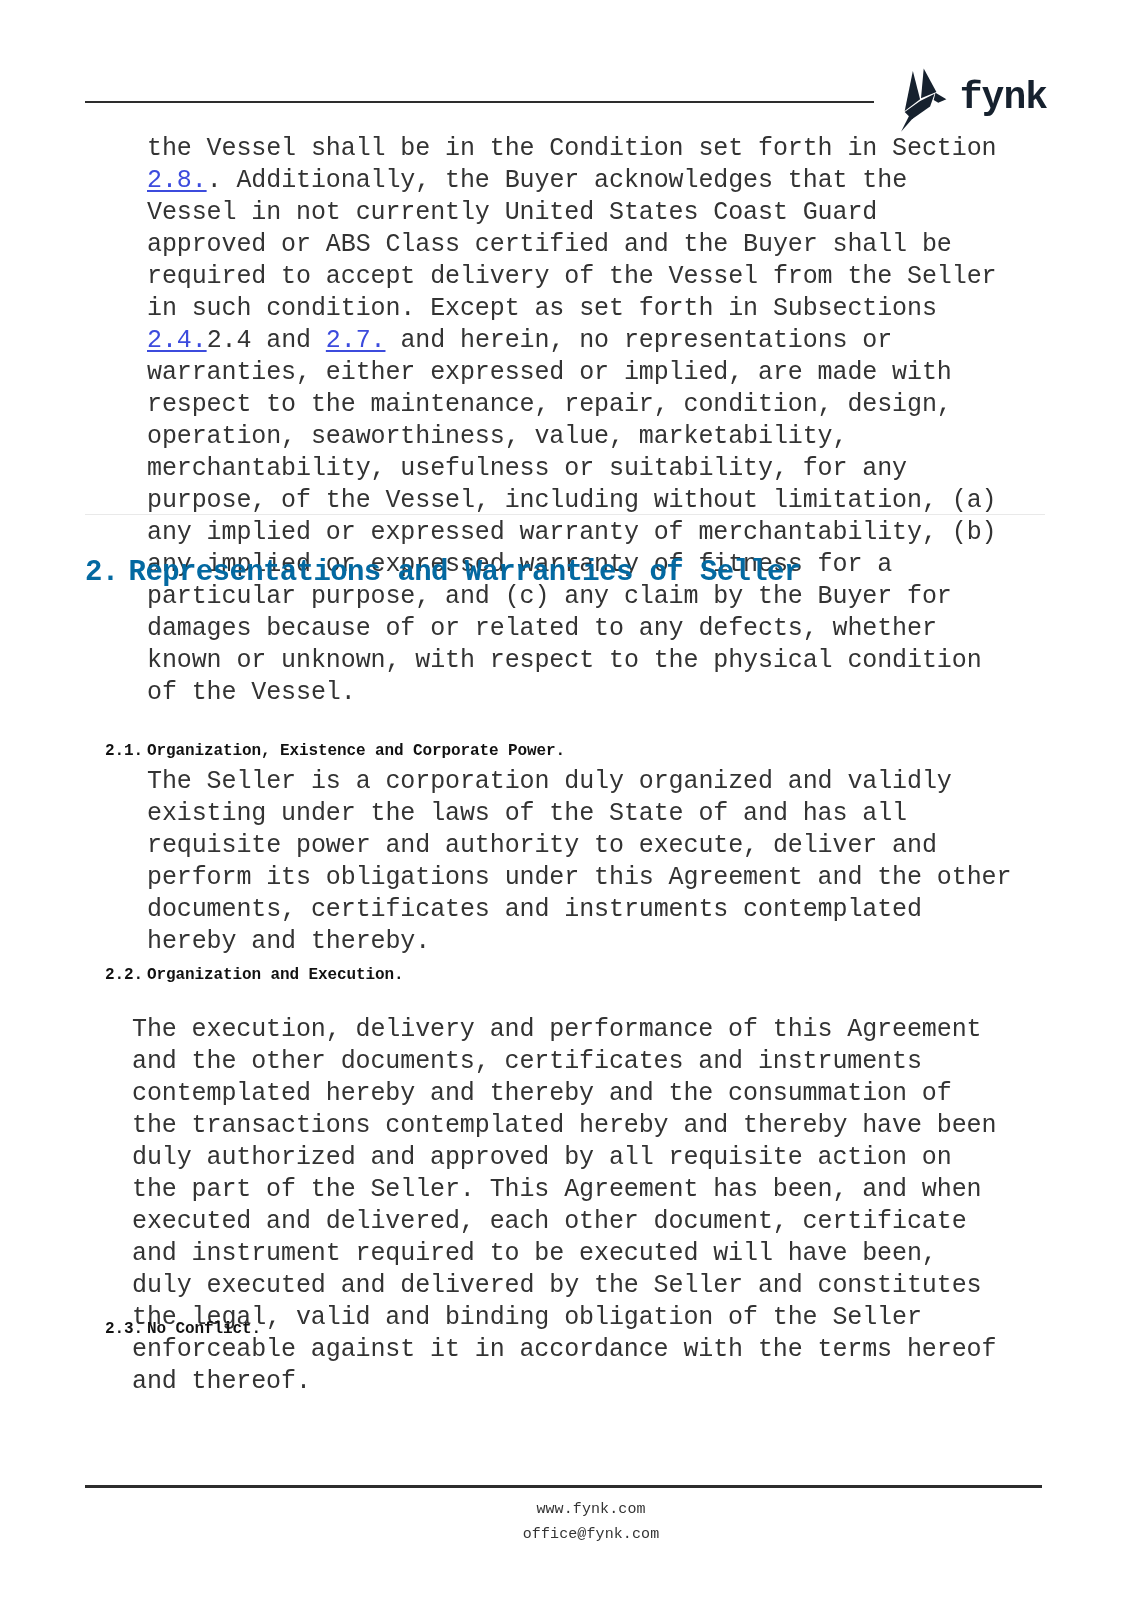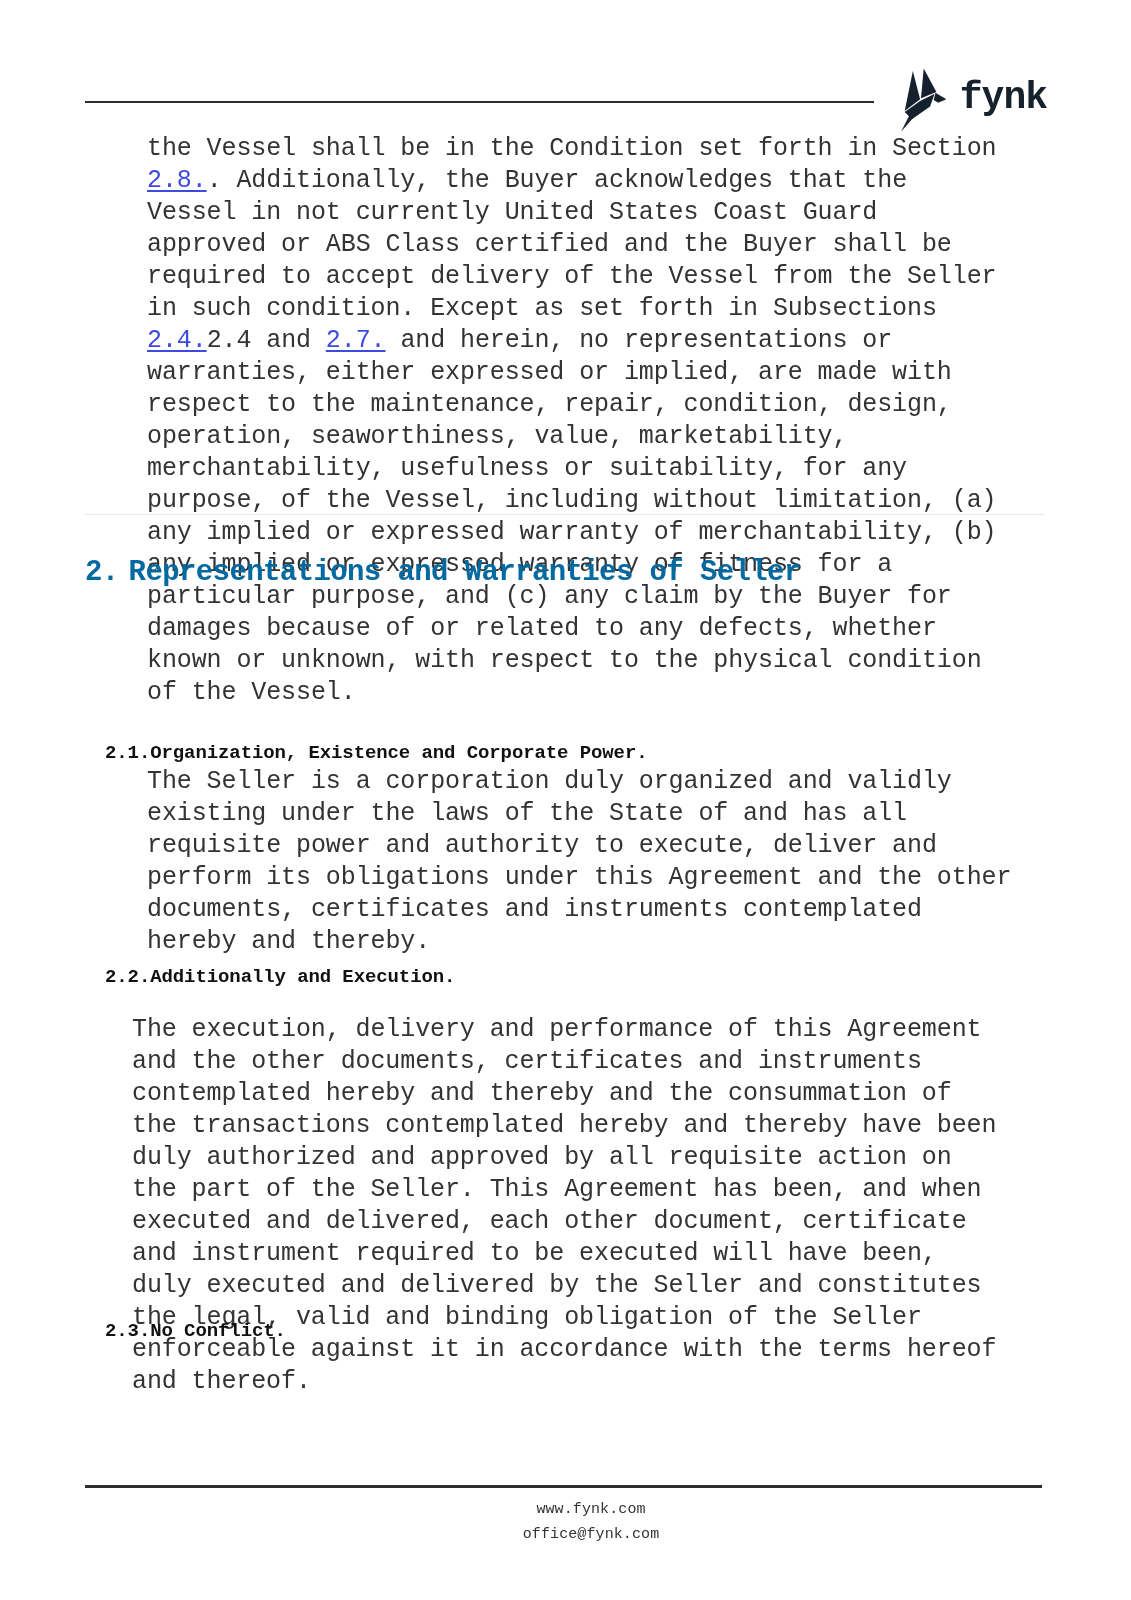--- a/index.html
+++ b/index.html
@@ -69,21 +69,21 @@
     color: #0369a1;
     letter-spacing: -0.6px;
     white-space: nowrap;
   }
   .h2 .h2-number { margin-right: 10px; }
   .p-lead { top: 630px; left: 118px; width: 892px; }
   .subhead {
     position: absolute;
     left: 105px;
     display: flex;
-    font-size: 19px;
+    font-size: 16px;
     font-weight: 700;
     color: #111111;
     letter-spacing: -0.1px;
   }
   .subhead .sub-number { min-width: 42px; }
   .sh-1 { top: 742px; }
   .sb-1 { top: 750px; left: 147px; width: 876px; margin-top: 16px; }
   .sh-2 { top: 966px; }
   .sb-2 { top: 1014px; left: 132px; width: 870px; }
   .sh-3 { top: 1320px; }
@@ -131,21 +131,21 @@
 
 
   <div class="subhead sh-1">
     <span class="sub-number">2.1.</span>
     <span>Organization, Existence and Corporate Power.</span>
   </div>
   <p class="para sb-1">The Seller is a corporation duly organized and validly existing under the laws of the State of and has all requisite power and authority to execute, deliver and perform its obligations under this Agreement and the other documents, certificates and instruments contemplated hereby and thereby.</p>
 
   <div class="subhead sh-2">
     <span class="sub-number">2.2.</span>
-    <span>Additionally and Execution.</span>
+    <span>Organization and Execution.</span>
   </div>
   <p class="para sb-2">The execution, delivery and performance of this Agreement and the other documents, certificates and instruments contemplated hereby and thereby and the consummation of the transactions contemplated hereby and thereby have been duly authorized and approved by all requisite action on the part of the Seller. This Agreement has been, and when executed and delivered, each other document, certificate and instrument required to be executed will have been, duly executed and delivered by the Seller and constitutes the legal, valid and binding obligation of the Seller enforceable against it in accordance with the terms hereof and thereof.</p>
 
   <div class="subhead sh-3">
     <span class="sub-number">2.3.</span>
     <span>No Conflict.</span>
   </div>
 
   <div class="footer">
     <div class="footer-line">www.fynk.com</div>

